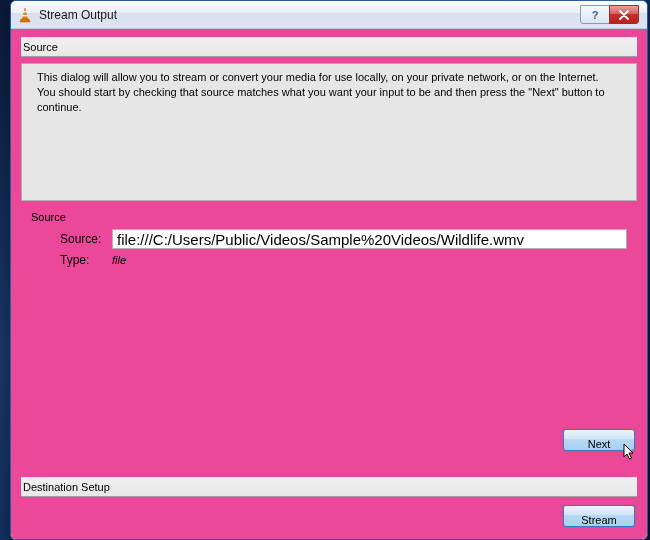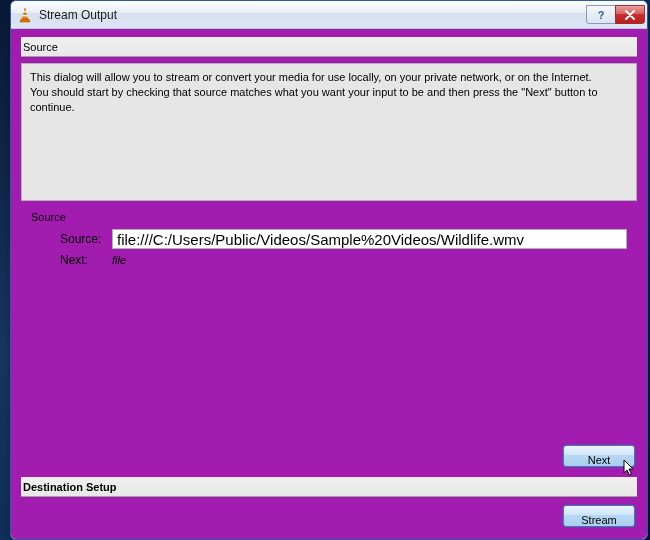--- a/index.html
+++ b/index.html
@@ -27,21 +27,21 @@
     display: flex;
     flex-direction: column;
     overflow: hidden;
   }
   .titlebar {
     height: 28px;
     background: linear-gradient(to bottom, #fdfdfe 0%, #e9edf5 45%, #d8e0ef 46%, #dce5f3 100%);
     border-bottom: 1px solid #b8c8e0;
     display: flex;
     align-items: center;
-    padding: 0 2px 0 6px;
+    padding: 0 8px 0 6px;
     border-radius: 5px 5px 0 0;
   }
   .titlebar .app-icon {
     width: 16px;
     height: 16px;
     margin-right: 6px;
     flex-shrink: 0;
   }
   .titlebar .title {
     flex: 1;
@@ -73,21 +73,21 @@
     background: linear-gradient(to bottom, #e9a0a0 0%, #d56060 45%, #c83030 46%, #b82020 100%);
     border-color: #9a3030;
     border-radius: 0 0 3px 0;
     color: #fff;
     margin-left: -1px;
   }
   .win-btn.close svg { width: 10px; height: 10px; }
   .content {
     flex: 1;
     padding: 8px 10px 10px 10px;
-    background: #a21caf;
+    background: #ec4899;
     display: flex;
     flex-direction: column;
     overflow: hidden;
   }
   .section-head {
     font-size: 11px;
     color: #000;
     padding: 4px 2px 3px 2px;
     border-bottom: 1px solid #a0a0a0;
     background: linear-gradient(to bottom, #f0f0f0, #e8e8e8);
@@ -96,21 +96,21 @@
   .main-panel {
     flex: 1;
     display: flex;
     flex-direction: column;
     min-height: 0;
   }
   .desc-box {
     height: 138px;
     border: 1px solid #b0b0b0;
     background: #e6e6e6;
-    padding: 6px 8px;
+    padding: 6px 15px;
     font-size: 11px;
     color: #000;
     line-height: 1.35;
     margin: 2px 0 10px 0;
   }
   .src-group {
     margin: 0 2px;
   }
   .src-group-label {
     font-size: 11px;
@@ -164,22 +164,21 @@
   .btn.primary {
     border-color: #3a7abd;
     background: linear-gradient(to bottom, #eaf3fc 0%, #cfe5f8 45%, #b8d8f3 46%, #a8d0f0 100%);
     box-shadow: 0 0 2px rgba(58,122,189,0.5);
   }
   .footer-sections {
     margin-top: 2px;
   }
   .footer-sections .section-head {
     margin-bottom: 2px;
-    margin-top: 2px;
-    font-weight: bold;
+    margin-top: 18px;
   }
   .bottom-btns {
     display: flex;
     justify-content: flex-end;
     gap: 6px;
     padding: 6px 2px 2px 0;
   }
   .cursor {
     position: absolute;
     pointer-events: none;
@@ -219,21 +218,21 @@
       <div class="desc-box" style="white-space: pre-line;">This dialog will allow you to stream or convert your media for use locally, on your private network, or on the Internet.
 You should start by checking that source matches what you want your input to be and then press the "Next" button to continue.</div>
 
       <div class="src-group">
         <div class="src-group-label">Source</div>
         <div class="src-row">
           <span class="lbl">Source:</span>
           <input class="src-input" type="text" readonly="" value="file:///C:/Users/Public/Videos/Sample%20Videos/Wildlife.wmv" style="">
         </div>
         <div class="src-row">
-          <span class="lbl">Next:</span>
+          <span class="lbl">Type:</span>
           <span class="val">file</span>
         </div>
       </div>
 
       <div class="spacer"></div>
 
       <div class="next-row">
         <button class="btn primary">Next</button>
         <svg class="cursor" width="16" height="20" style="right:-2px; bottom:-6px;">
           <path d="M1 1 L1 14 L4 11 L6.5 16 L8.5 15 L6 10 L10 10 Z" fill="#fff" stroke="#000" stroke-width="1"></path>

